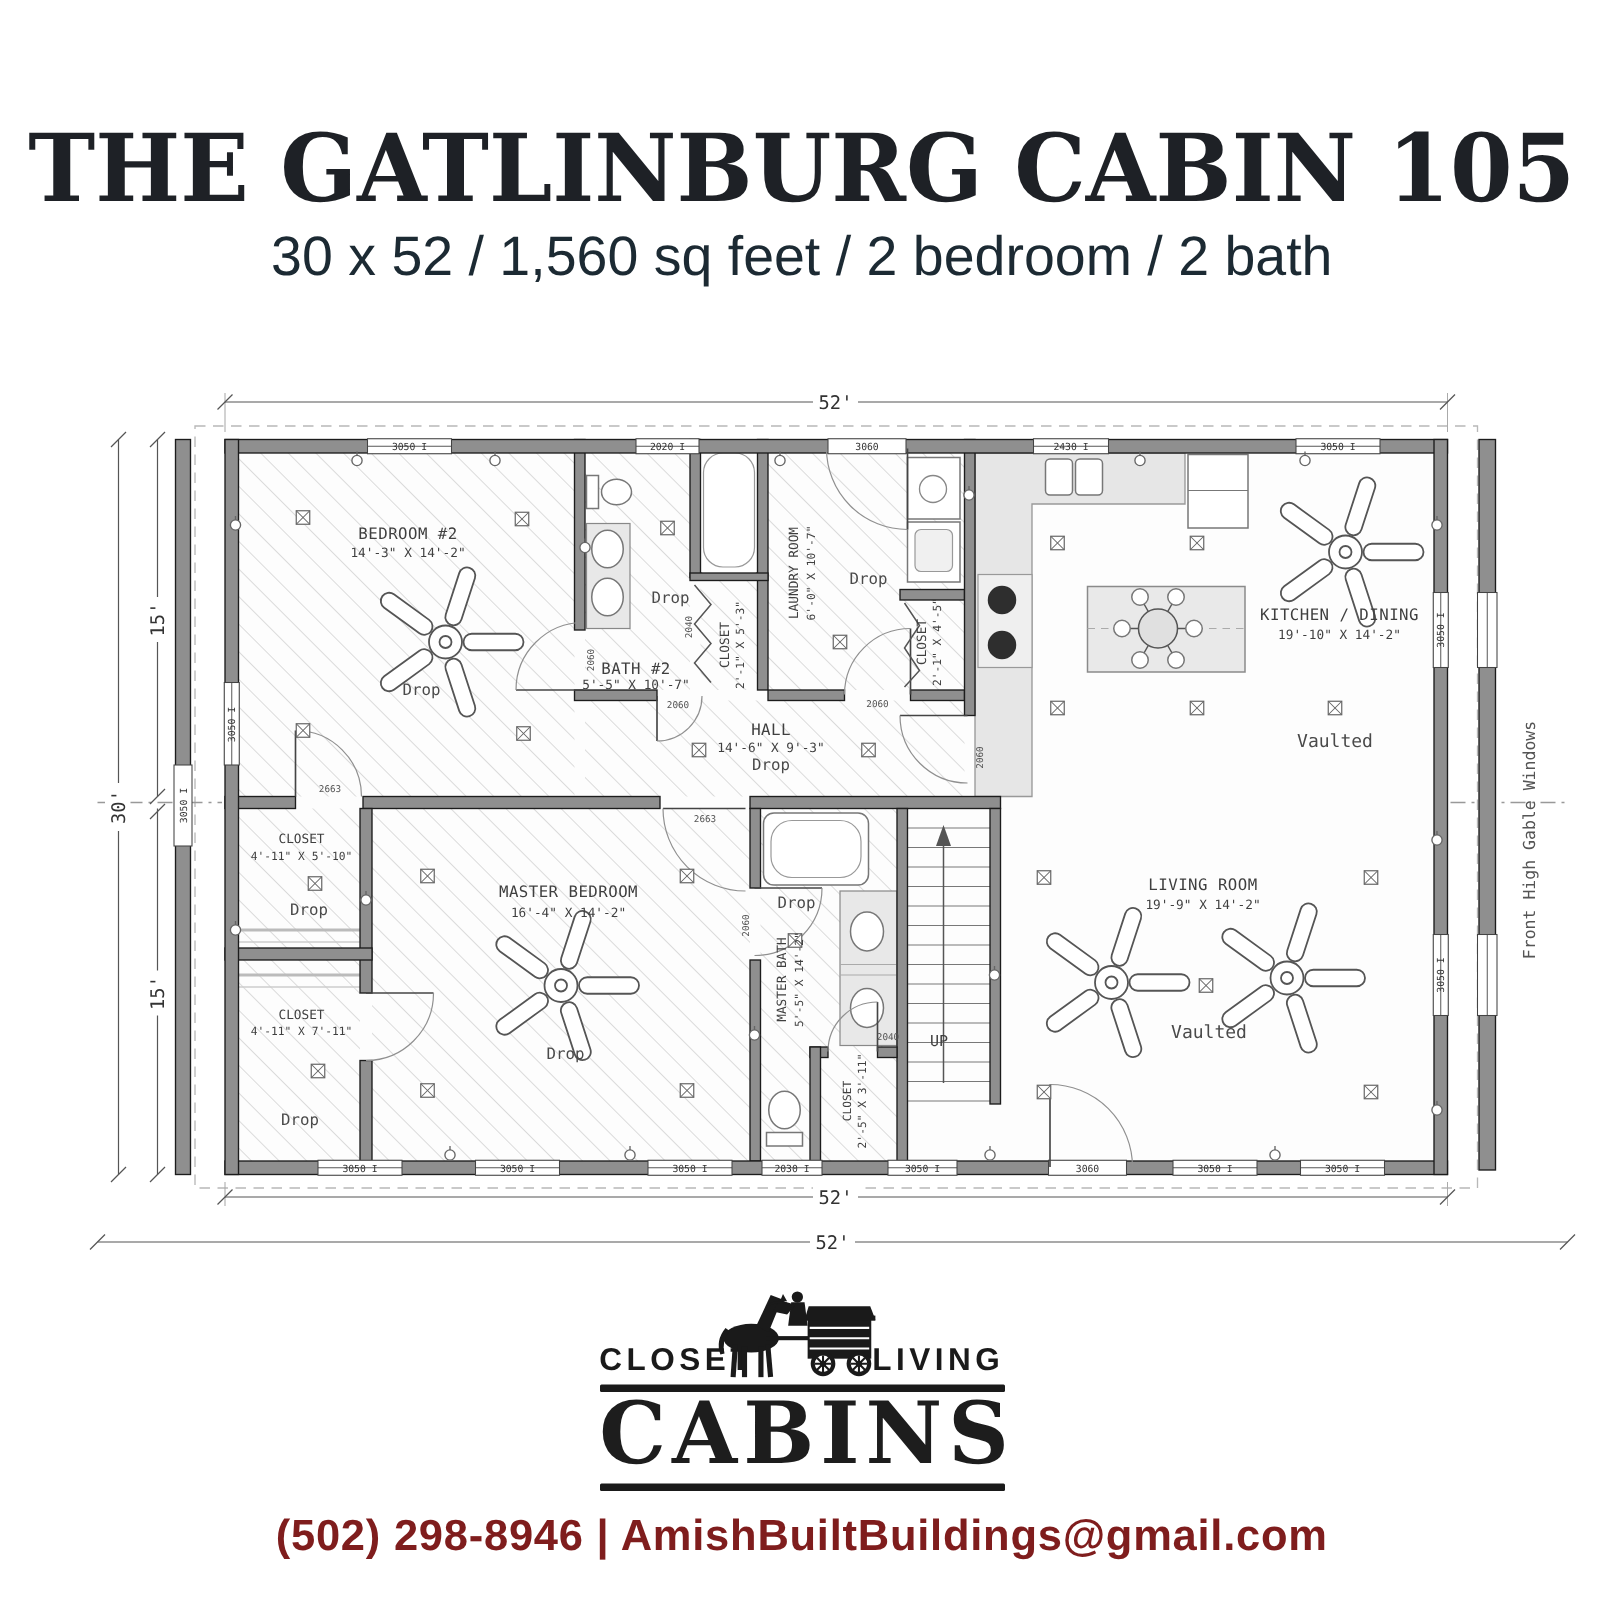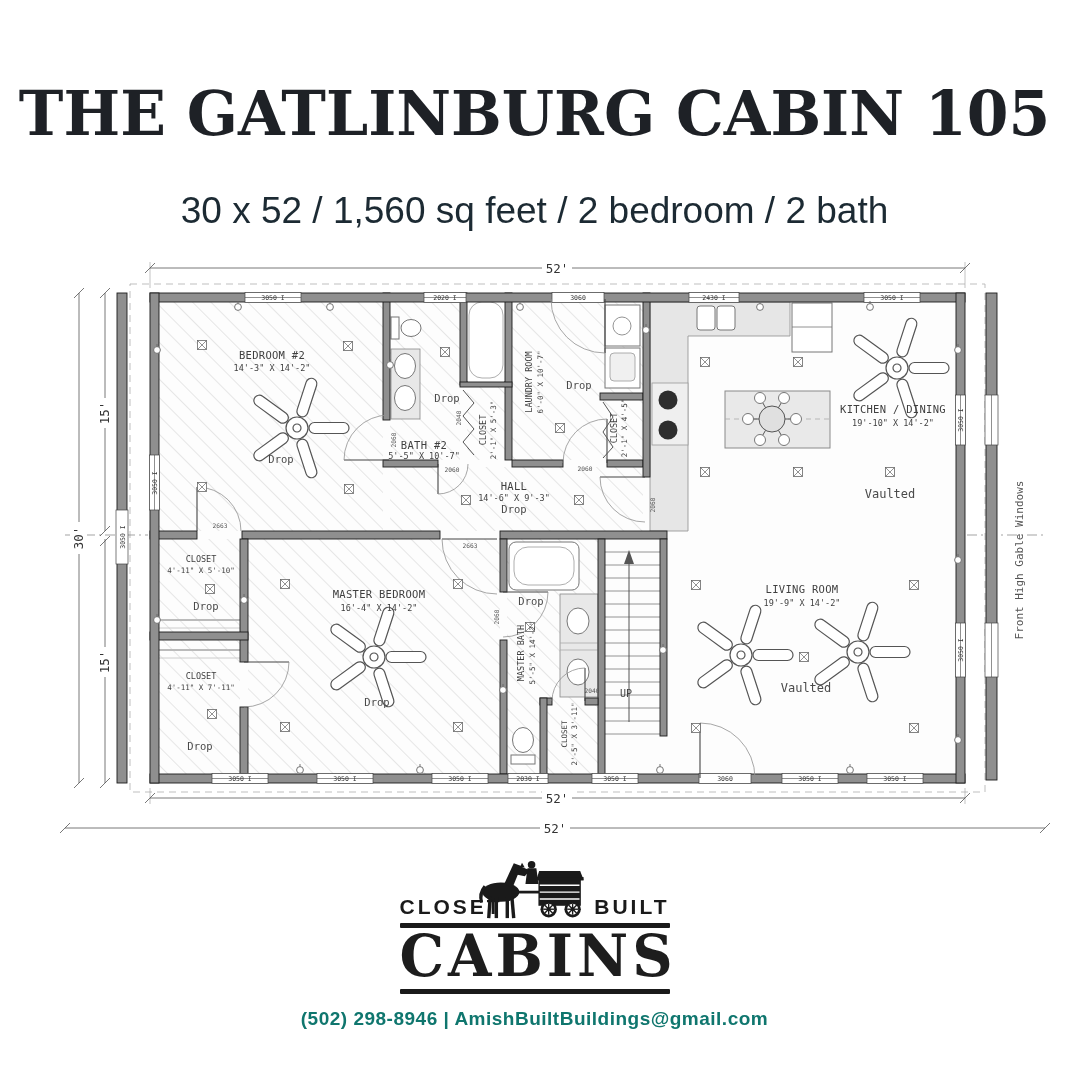--- a/index.html
+++ b/index.html
@@ -2,21 +2,21 @@
 <html><head>
 <meta charset="utf-8">
 <style>
   html,body{margin:0;padding:0;background:#fff;}
   #canvas{position:relative;width:1069px;height:1080px;background:#fff;overflow:hidden;
           font-family:"Liberation Sans",sans-serif;}
   .title{position:absolute;top:78px;left:0;width:100%;text-align:center;
          font-family:"DejaVu Serif",serif;font-weight:bold;font-size:60px;color:#1e2126;
          letter-spacing:0px;transform:scaleY(1.04);}
   .subtitle{position:absolute;top:150px;left:0;width:100%;text-align:center;
-         font-family:"Liberation Sans",sans-serif;font-size:37px;color:#1c2a33;margin-top:40px;}
+         font-family:"Liberation Sans",sans-serif;font-size:37px;color:#1c2a33;}
   svg{position:absolute;left:0;top:0;}
   .t{font-family:"DejaVu Sans Mono",monospace;fill:#3f3f3f;text-anchor:middle;}
   .rn{font-size:10.5px;letter-spacing:.3px;}
   .rn2{font-size:8.5px;}
   .rs{font-size:8.5px;}
   .rs2{font-size:7.5px;}
   .an{font-size:10.5px;fill:#4a4a4a;}
   .van{font-size:12px;fill:#4a4a4a;}
   .tiny{font-size:6.2px;fill:#555;}
   .win{font-size:6.5px;fill:#333;}
@@ -39,21 +39,21 @@
   .jb{fill:#fff;stroke:#666;stroke-width:.8;}
   .logo{position:absolute;top:853px;left:50%;transform:translateX(-50%);width:270px;}
   .logo-row{position:relative;height:70px;}
   .logo-word{position:absolute;bottom:4px;font-weight:bold;font-size:21px;letter-spacing:3px;color:#1a1a1a;}
   .logo-word.l{left:0;} .logo-word.r{right:0;}
   .logo-horse{position:absolute;left:50%;transform:translateX(-50%);top:0;}
   .logo-bar{height:5px;background:#1a1a1a;border-radius:1px;}
   .logo-main{font-family:"DejaVu Serif",serif;font-weight:bold;font-size:56px;line-height:1.02;
              text-align:center;letter-spacing:4px;color:#1d1d1d;transform:scaleY(1.02);}
   .footer{position:absolute;top:1008px;left:0;width:100%;text-align:center;
-          font-weight:bold;font-size:19px;color:#0f766e;letter-spacing:.5px;}
+          font-weight:bold;font-size:29px;color:#7f1d1d;letter-spacing:.5px;}
 </style>
 </head>
 <body>
 
 <div id="canvas">
 
   <div class="title">THE GATLINBURG CABIN 105</div>
   <div class="subtitle">30 x 52 / 1,560 sq feet / 2 bedroom / 2 bath</div>
 
   <svg width="1080" height="1080" viewBox="0 0 1080 1080">
@@ -556,21 +556,21 @@
           <line x1="142" y1="81" x2="158" y2="81" stroke="#1a1a1a" stroke-width="2"></line>
           <line x1="150" y1="73" x2="150" y2="89" stroke="#1a1a1a" stroke-width="2"></line>
           <line x1="144" y1="75" x2="156" y2="87" stroke="#1a1a1a" stroke-width="2"></line>
           <line x1="144" y1="87" x2="156" y2="75" stroke="#1a1a1a" stroke-width="2"></line>
           <circle cx="150" cy="81" r="3" fill="#1a1a1a"></circle>
         </g>
         <line x1="102" y1="46" x2="160" y2="46" stroke="#fff" stroke-width="2"></line>
         <line x1="102" y1="56" x2="160" y2="56" stroke="#fff" stroke-width="2"></line>
         <line x1="102" y1="66" x2="160" y2="66" stroke="#fff" stroke-width="2"></line>
       </svg>
-      <span class="logo-word r">BUILT</span>
+      <span class="logo-word r">LIVING</span>
     </div>
     <div class="logo-bar"></div>
     <div class="logo-main">CABINS</div>
     <div class="logo-bar" style="margin-top:4px"></div>
   </div>
 
   <div class="footer">(502) 298-8946 | AmishBuiltBuildings@gmail.com</div>
 </div>
 
 </body></html>

